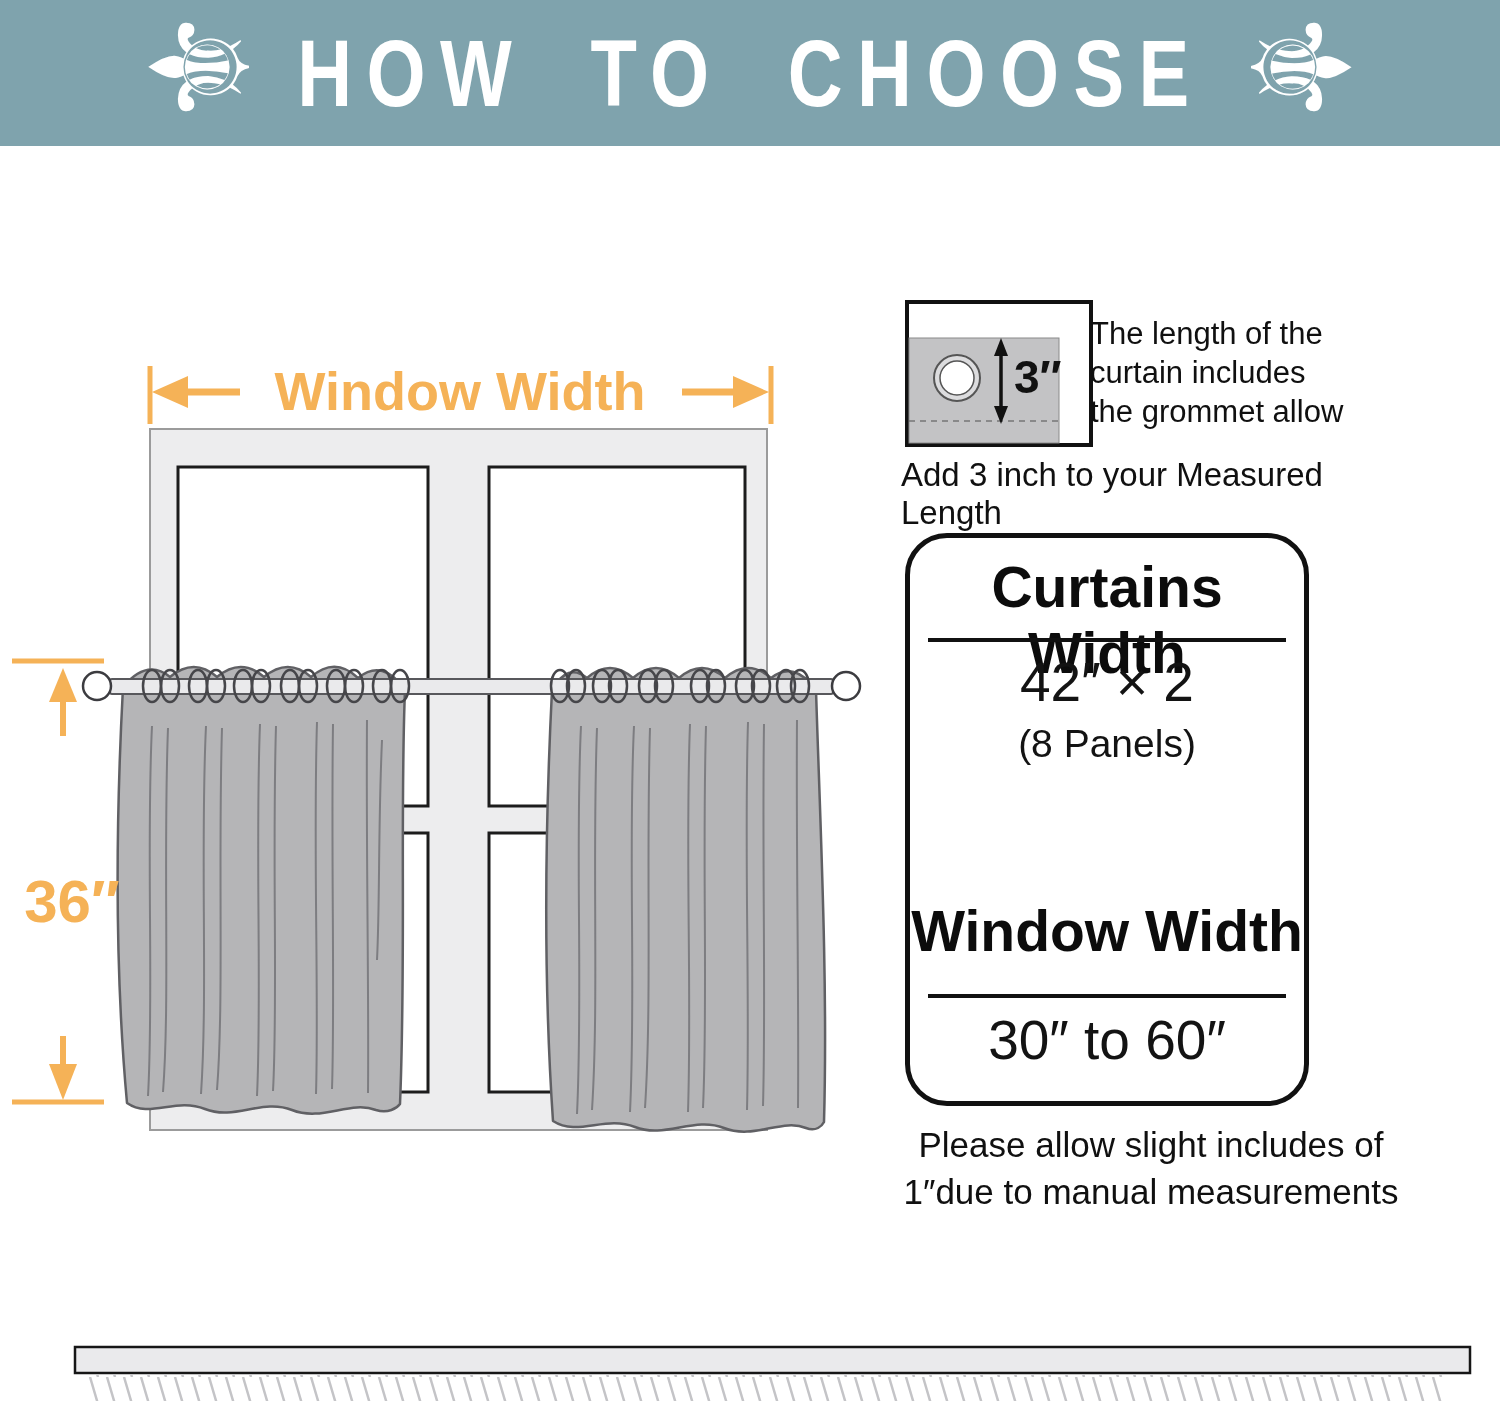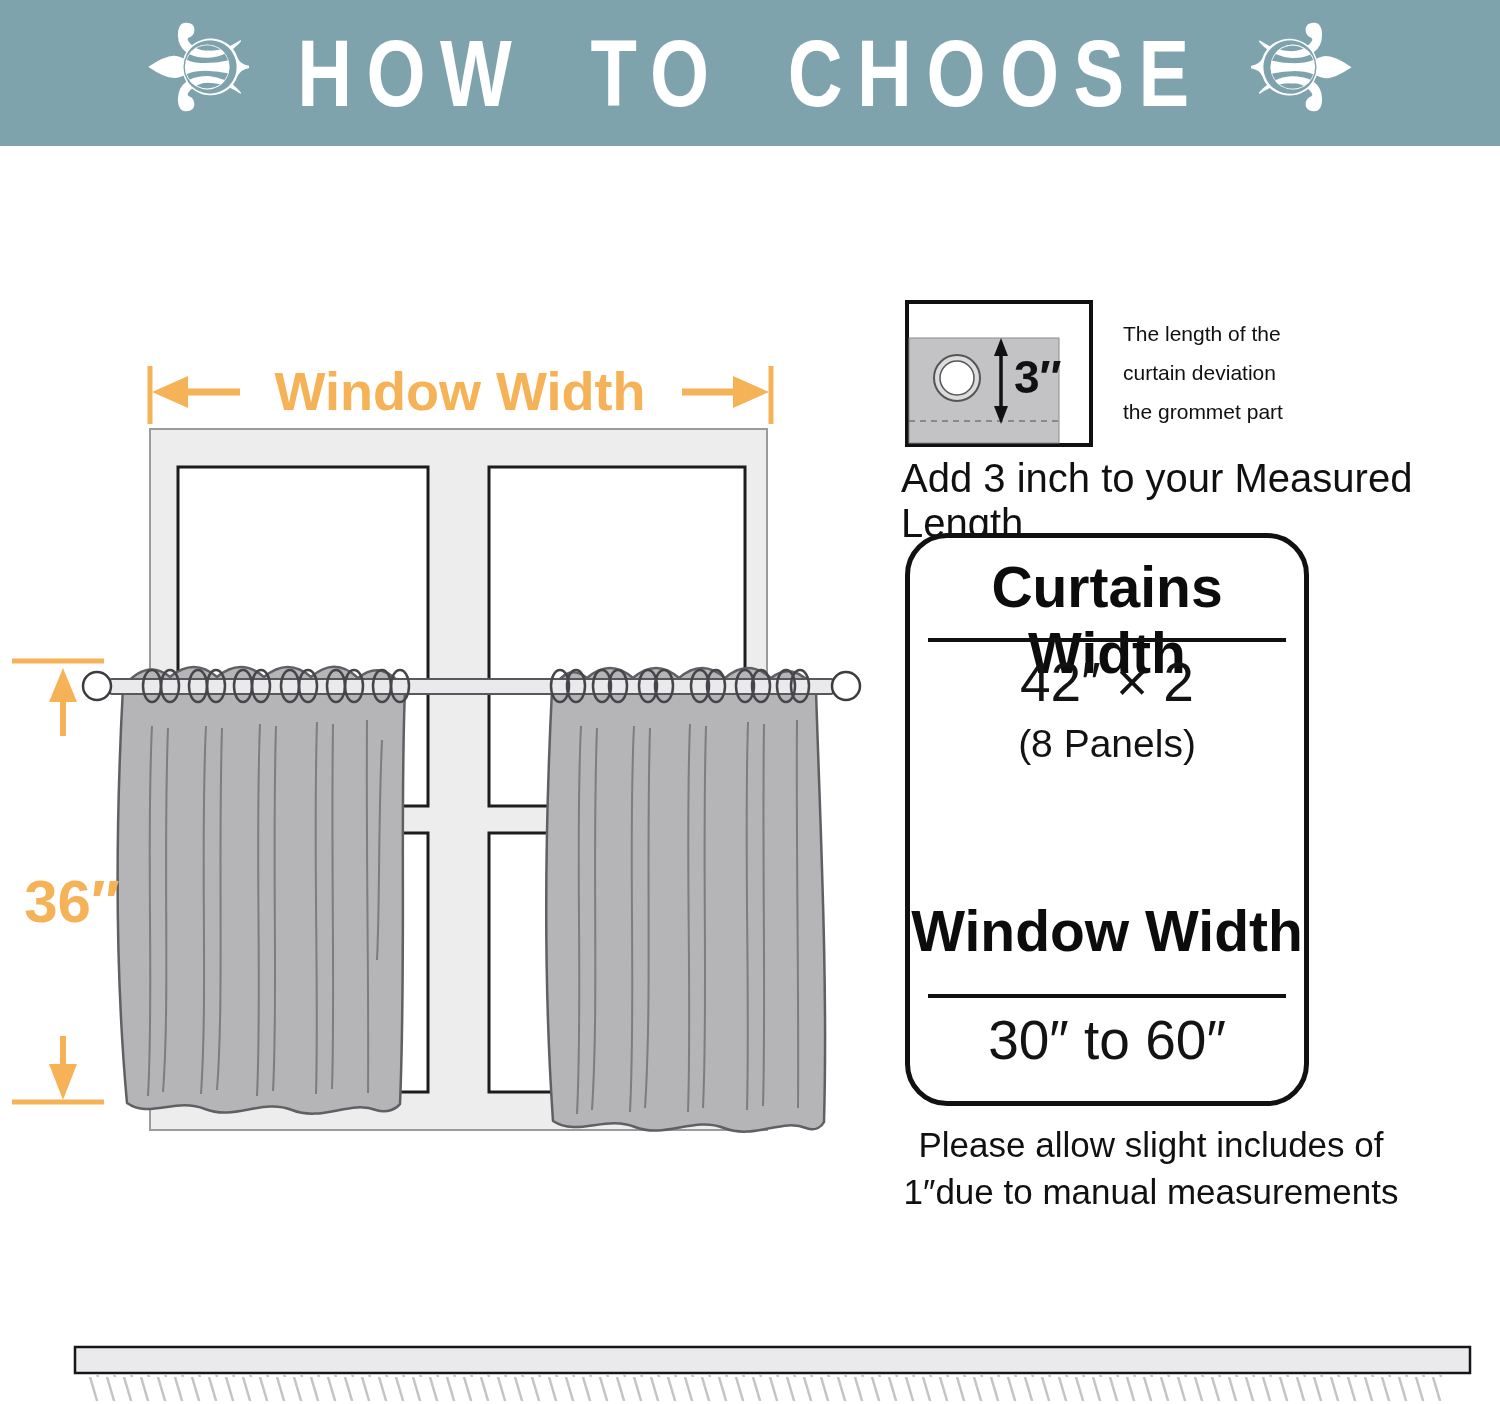--- a/index.html
+++ b/index.html
@@ -14,23 +14,23 @@
   .fleur{position:absolute;top:-6px;color:#fff;font-size:138px;line-height:146px;
          font-family:"DejaVu Sans",sans-serif;}
   .fleur.left{left:140px;transform:rotate(-90deg);}
   .fleur.right{right:140px;transform:rotate(90deg);}
 
   
   #main-svg{position:absolute;top:0;left:0;}
 
   
   .grommet-fig{position:absolute;left:905px;top:300px;width:188px;height:147px;}
-  .grommet-text{position:absolute;left:1123px;top:314px;width:340px;font-size:21px;
+  .grommet-text{position:absolute;left:1090px;top:314px;width:340px;font-size:31px;
                 line-height:39px;color:#101010;}
-  .add-note{position:absolute;left:901px;top:456px;width:520px;font-size:40px;color:#101010;}
+  .add-note{position:absolute;left:901px;top:456px;width:520px;font-size:33px;color:#101010;}
 
   
   .size-box{position:absolute;left:905px;top:533px;width:404px;height:573px;box-sizing:border-box;
             border:5px solid #111;border-radius:42px;background:#fff;}
   .size-box *{position:absolute;}
   .sb-title1{top:16px;left:0;right:0;text-align:center;font-size:57px;font-weight:bold;color:#0c0c0c;}
   .sb-div1{top:100px;left:18px;right:18px;height:4px;background:#111;}
   .sb-val1{top:112px;left:0;right:0;text-align:center;font-size:55px;color:#131313;}
   .sb-panels{top:184px;left:0;right:0;text-align:center;font-size:39px;color:#131313;}
   .sb-band{top:249px;left:0;right:0;height:88px;background:#7fa3ad;text-align:center;}
@@ -178,22 +178,22 @@
       <circle cx="52" cy="78" r="23" fill="#dcdcde" stroke="#555" stroke-width="2"></circle>
       <circle cx="52" cy="78" r="17" fill="#fff" stroke="#555" stroke-width="1.5"></circle>
       <line x1="96" y1="50" x2="96" y2="112" stroke="#111" stroke-width="3.5"></line>
       <polygon points="96,38 89,56 103,56" fill="#111"></polygon>
       <polygon points="96,124 89,106 103,106" fill="#111"></polygon>
       <text x="109" y="93" font-size="46" font-weight="bold" fill="#111" font-family="Liberation Sans, sans-serif">3″</text>
     </svg>
   </div>
   <div class="grommet-text">
     <div>The length of the</div>
-    <div>curtain deviation</div>
-    <div>the grommet part</div>
+    <div>curtain includes</div>
+    <div>the grommet allow</div>
   </div>
   <div class="add-note">Add 3 inch to your Measured Length</div>
 
   <div class="size-box">
     <div class="sb-title1">Curtains Width</div>
     <div class="sb-div1"></div>
     <div class="sb-val1">42″ × 2</div>
     <div class="sb-panels">(8 Panels)</div>
     <div class="sb-title2">Window Width</div>
     <div class="sb-div2"></div>

